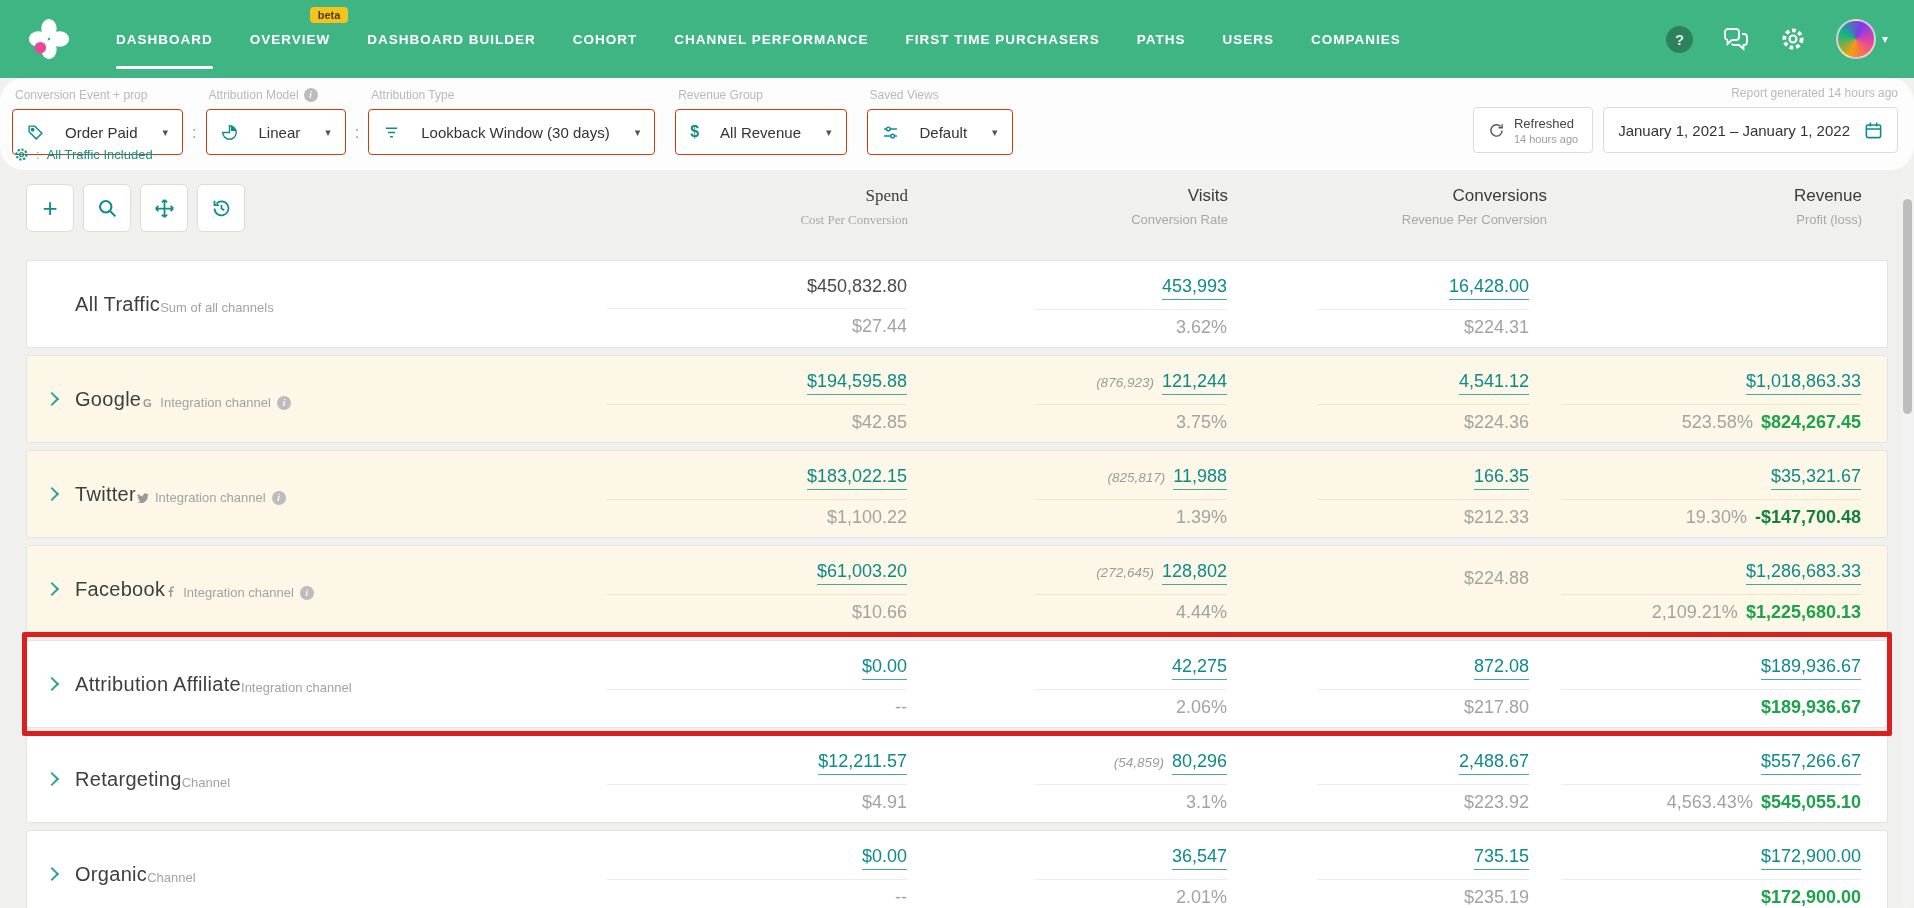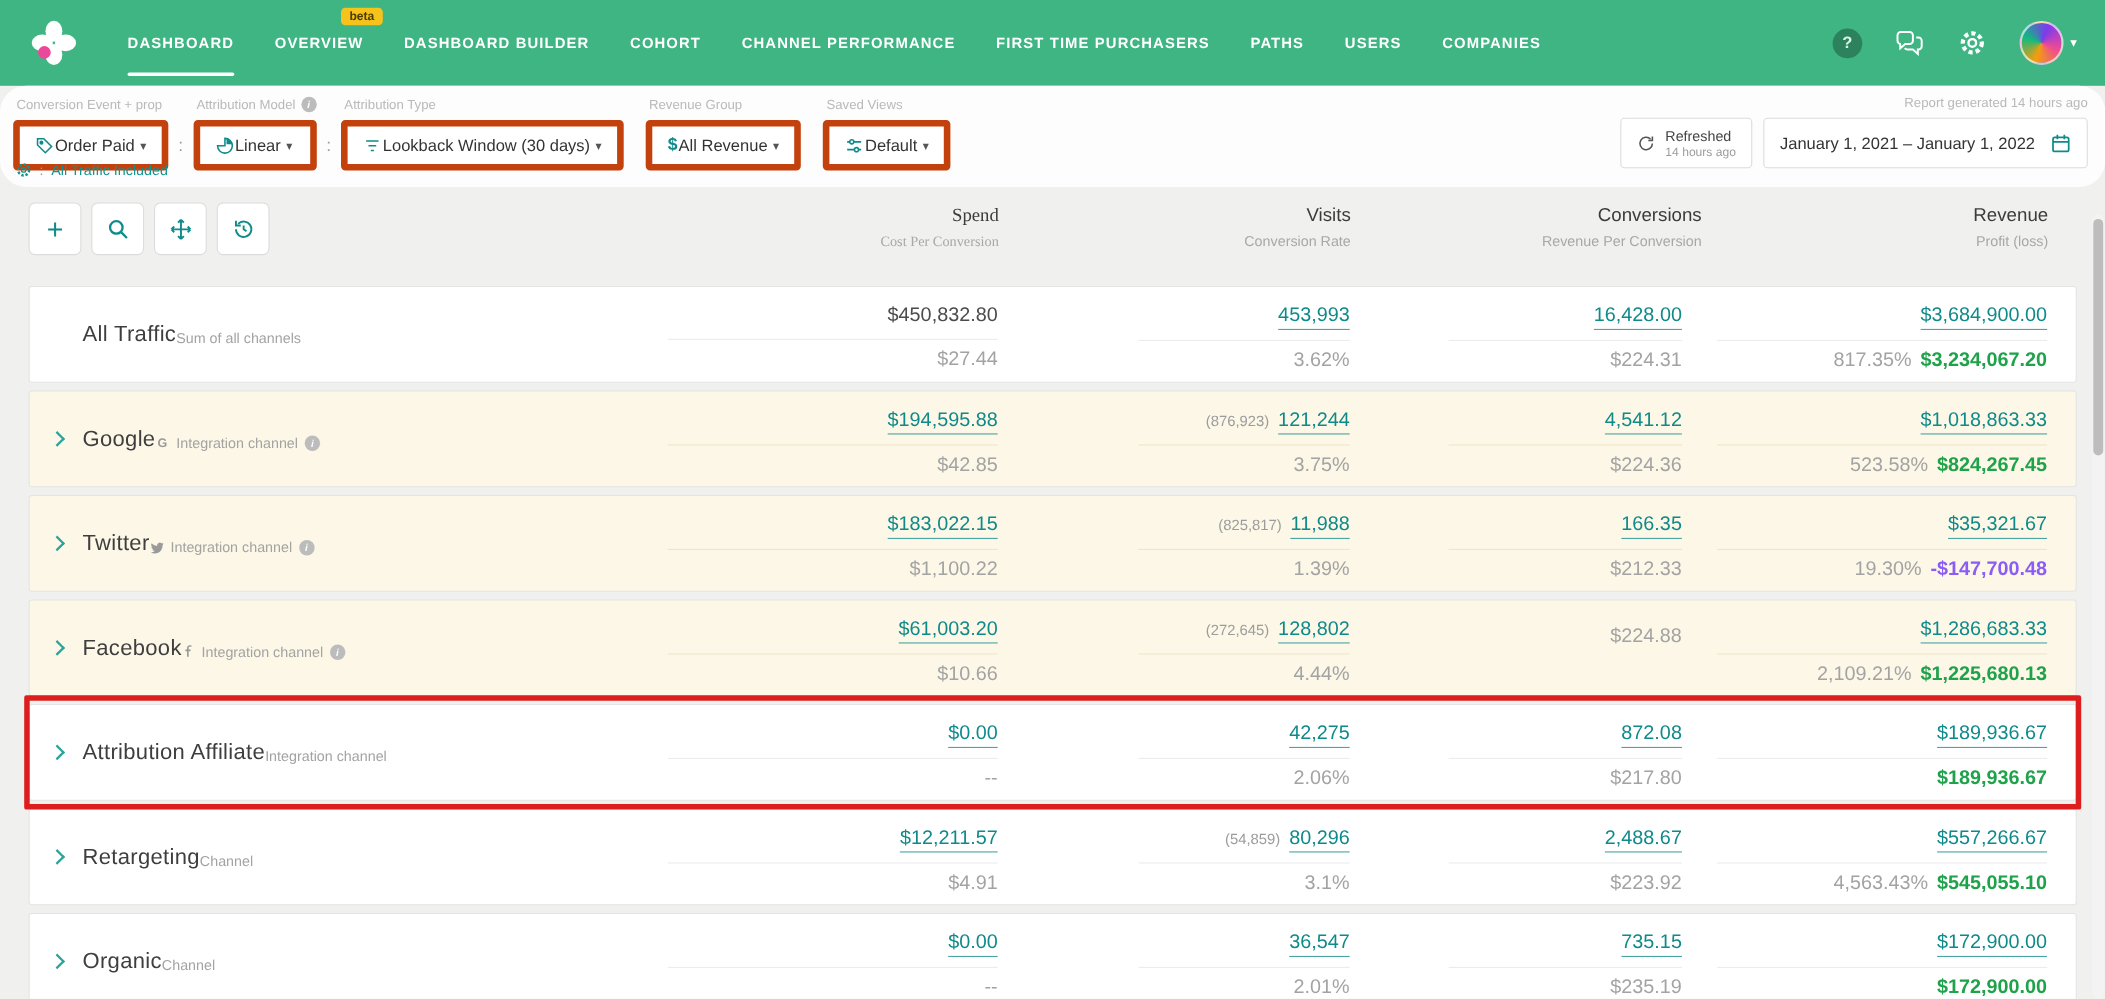--- a/index.html
+++ b/index.html
@@ -28,22 +28,22 @@
     border:2px solid rgba(255,255,255,0.65); }
   .avatar-caret { color:#ffffff; font-size:12px; }
 
   
   .filters { background:#fdfdfd; height:92px; padding:8px 16px 0 12px; position:relative;border-radius:24px; }
   .filter-groups { display:flex; align-items:flex-start; }
   .fgroup { display:flex; flex-direction:column; }
   .fgroup.gapped { margin-left:20px; }
   .flabel { font-size:12px; color:#b9b9b9; margin:2px 0 7px 3px; white-space:nowrap;
     display:flex; align-items:center; gap:5px; }
-  .fbtn { background:#ffffff; border:6px solid #c2410c; border-radius:4px; height:46px;
-    display:flex; align-items:center; gap:1px; padding:0 14px; font-size:15px; color:#333333;
+  .fbtn { background:#ffffff; border:1px solid #c2410c; border-radius:4px; height:46px;
+    display:flex; align-items:center; gap:21px; padding:0 14px; font-size:15px; color:#333333;
     cursor:pointer; white-space:nowrap; }
   .caret { color:#555555; font-size:11px; margin-left:4px; }
   .colon { color:#9a9a9a; font-size:16px; margin:38px 9px 0; }
   .dollar-ic { color:#0f8b8b; font-weight:700; font-size:16px; }
   .info-dot { width:14px; height:14px; border-radius:50%; background:#bcbcbc; color:#ffffff;
     font-size:9px; font-weight:700; font-style:italic; display:inline-flex; align-items:center;
     justify-content:center; cursor:pointer; flex:0 0 auto; }
   .traffic-note { position:absolute; left:14px; bottom:8px; display:flex; align-items:center;
     gap:7px; font-size:13px; color:#11948f; cursor:pointer; }
   .traffic-note .colon2 { color:#9a9a9a; }
@@ -82,25 +82,25 @@
   .chan-icon { display:inline-flex; align-items:center; }
   .cell { position:absolute; top:15px; text-align:right; }
   .c-spend { right:980px; width:300px; }
   .c-visits { right:660px; width:192px; }
   .c-conv  { right:358px; width:212px; }
   .c-rev   { right:26px;  width:300px; }
   .cell-main { font-size:18px; padding-bottom:9px; border-bottom:1px solid #ececec; color:#4b4b4b; }
   .row.tint .cell-main { border-bottom-color:#eee5cb; }
   .val { display:inline-block; padding-bottom:2px; }
   .val.link { color:#0e8a8a; border-bottom:1px solid #4aa5a3; cursor:pointer; }
-  .paren { font-size:13.5px; color:#9c9c9c; margin-right:8px; }
+  .paren { font-size:13.5px; color:#9c9c9c; margin-right:8px;font-style:italic; }
   .cell-sub { margin-top:7px; font-size:18px; color:#a3a3a3; }
   .pct { margin-right:8px; }
   .amt.pos { color:#1ea24a; font-weight:700; }
-  .amt.neg { color:#8b5cf6; font-weight:700; }
+  .amt.neg { color:#15803d; font-weight:700; }
   .red-box { position:absolute; top:-9px; bottom:-9px; left:-5px; right:-5px;
     border:5px solid #dd1e1e; border-radius:2px; pointer-events:none; z-index:5; }
 
   
   .scrollbar { position:absolute; top:195px; bottom:0; right:1px; width:11px;
     background:#f3f3f3; border-radius:6px; }
   .scroll-thumb { position:absolute; top:4px; left:1px; width:9px; height:215px;
     background:#bdbdbd; border-radius:5px; cursor:grab; }
 </style>
 </head>
@@ -338,26 +338,20 @@
     <div class="cell c-visits">
       <div class="cell-main">
         <span class="val link">453,993</span>
       </div>
       <div class="cell-sub">3.62%</div>
     </div>
     <div class="cell c-conv">
       <div class="cell-main"><span class="val link">16,428.00</span></div>
       <div class="cell-sub">$224.31</div>
     </div>
-    <div class="cell c-rev">
-      <div class="cell-main"><span class="val link">$3,684,900.00</span></div>
-      <div class="cell-sub">
-        <span class="pct">817.35%</span><span class="amt pos">$3,234,067.20</span>
-      </div>
-    </div>
   </div>
 
   <div class="row tint">
 
     <span class="chev"></span>
     <div class="names">
       <div class="row-name">Google</div>
       <div class="row-sub">
         <span class="chan-icon">
               <svg width="13" height="13" viewBox="0 0 16 16">

